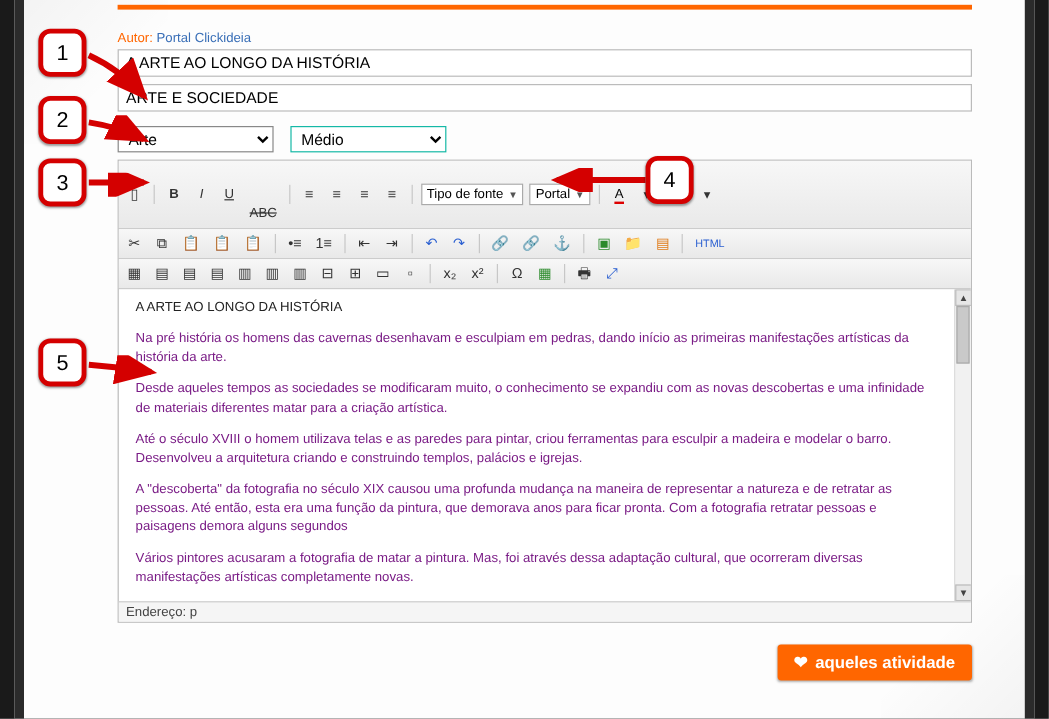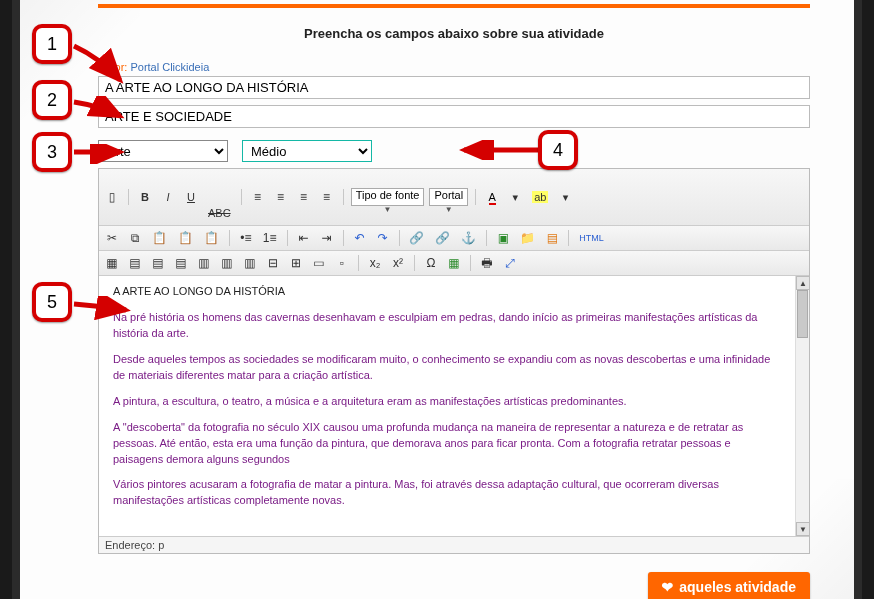--- a/index.html
+++ b/index.html
@@ -95,21 +95,20 @@
   .tb-dd {
     height:18px;
     font-size:11px;
     border:1px solid #aaa;
     background:#fff;
     display:inline-flex;
     align-items:center;
     padding:0 4px;
     gap:4px;
     cursor:pointer;
-    flex-direction:column;
   }
   .tb-dd .arrow { font-size:8px; color:#555;}
   .clr-a { color:#000; position:relative;}
   .clr-a::after{content:"";position:absolute;left:0;right:0;bottom:-2px;height:2px;background:#d00;}
   .hl-a { background:#ffff66; padding:0 2px;}
   .ico { font-size:12px; line-height:1;}
   .ico.green{color:#2a8a2a;}
   .ico.blue{color:#2a5fd1;}
   .ico.orange{color:#e07b18;}
   .ico.teal{color:#1a8a8a;}
@@ -185,21 +184,20 @@
 </head>
 <body>
 
 <div class="frame">
   <div class="corner-shade corner-tl"></div>
   <div class="corner-shade corner-br"></div>
 
   <div class="page">
     <div class="top-rule"></div>
 
-    <div class="instr">Preencha os campos abaixo sobre sua atividade</div>
 
     <div class="autor-line">
       <span class="autor-label">Autor:</span>
       <span class="autor-val">Portal Clickideia</span>
     </div>
 
     <input class="txt-input" value="A ARTE AO LONGO DA HISTÓRIA" style="">
     <input class="txt-input" value="ARTE E SOCIEDADE" style="">
 
     <div class="selects-row">
@@ -375,21 +373,21 @@
         <span class="tb-btn">
             <span class="ico blue">⤢</span>
           </span>
       </div>
 
       <div class="edit-area">
         <div class="edit-content">
           <h4>A ARTE AO LONGO DA HISTÓRIA</h4>
           <p>Na pré história os homens das cavernas desenhavam e esculpiam em pedras, dando início as primeiras manifestações artísticas da história da arte.</p>
           <p>Desde aqueles tempos as sociedades se modificaram muito, o conhecimento se expandiu com as novas descobertas e uma infinidade de materiais diferentes matar para a criação artística.</p>
-          <p>A pintura, a escultura, o teatro, a música e a arquitetura eram as manifestações artísticas predominantes.</p>
+          <p>Até o século XVIII o homem utilizava telas e as paredes para pintar, criou ferramentas para esculpir a madeira e modelar o barro. Desenvolveu a arquitetura criando e construindo templos, palácios e igrejas.</p>
           <p>A "descoberta" da fotografia no século XIX causou uma profunda mudança na maneira de representar a natureza e de retratar as pessoas. Até então, esta era uma função da pintura, que demorava anos para ficar pronta. Com a fotografia retratar pessoas e paisagens demora alguns segundos</p>
           <p>Vários pintores acusaram a fotografia de matar a pintura. Mas, foi através dessa adaptação cultural, que ocorreram diversas manifestações artísticas completamente novas.</p>
 
         </div>
         <div class="scrollbar">
           <div class="sb-btn">▲</div>
           <div class="sb-track">
             <div class="sb-thumb"></div>
           </div>
           <div class="sb-btn sb-bot">▼</div>

